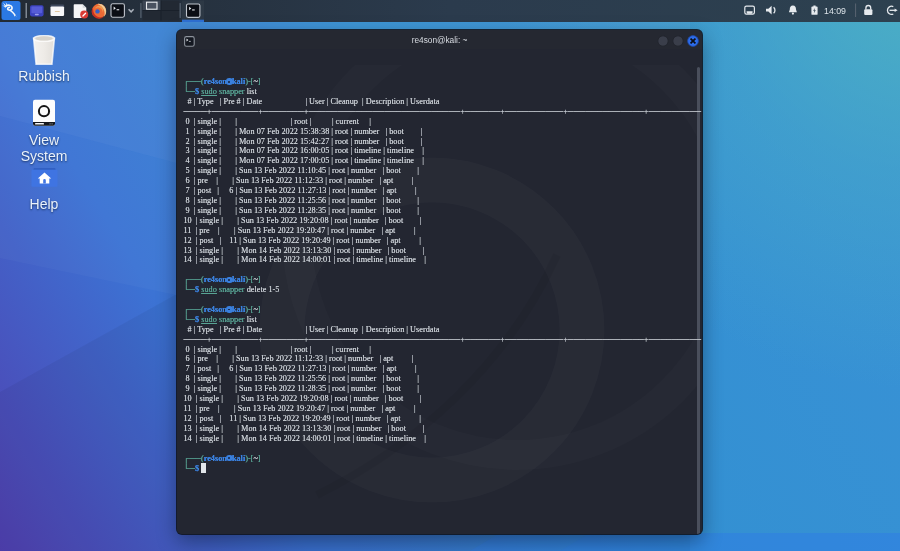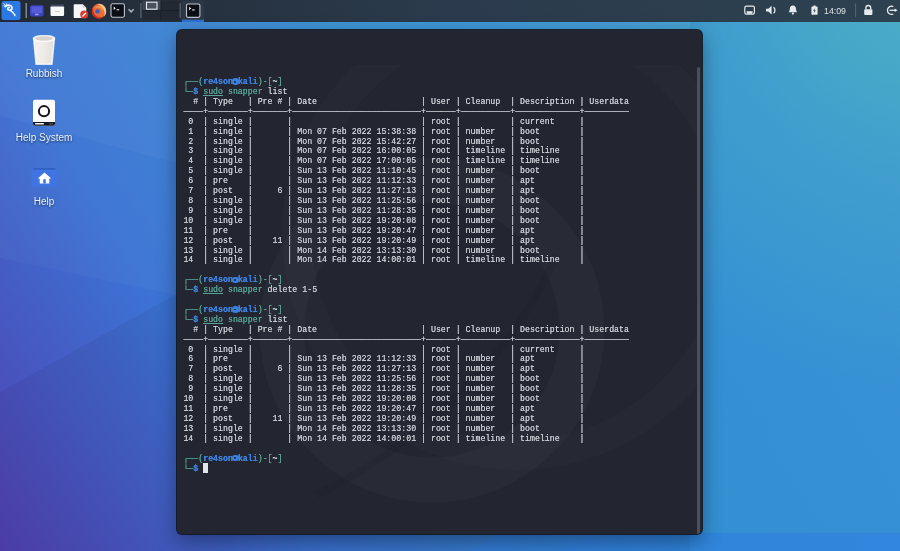--- a/index.html
+++ b/index.html
@@ -1,27 +1,27 @@
 <!DOCTYPE html>
 <html><head><meta charset="utf-8"><style>
 *{margin:0;padding:0;box-sizing:border-box}
 html,body{width:900px;height:551px;overflow:hidden;background:#3585d0;font-family:"Liberation Sans",sans-serif}
 .wp{position:absolute;left:0;top:0}
 .panel{position:absolute;left:0;top:0;width:900px;height:22px;background:linear-gradient(90deg,#222a34 0%,#2b3b4d 50%,#2d4150 100%)}
 .panel-svg{position:absolute;left:0;top:0}
 .dicon{position:absolute;text-align:center}
-.dlabel{position:absolute;color:#eaf2fb;font-size:10px;text-align:center;width:80px;text-shadow:0 1px 2px rgba(10,30,60,.75)}
+.dlabel{position:absolute;color:#eaf2fb;font-size:14px;text-align:center;width:80px;text-shadow:0 1px 2px rgba(10,30,60,.75)}
 .win{position:absolute;left:177px;top:30px;width:525px;height:504px;background:#232631;border-radius:5px;box-shadow:0 0 0 1px rgba(14,18,26,.85),0 7px 20px rgba(5,8,25,.42);overflow:hidden}
 .tbar{position:absolute;left:0;top:0;width:100%;height:19px;background:#252831}
 .title{position:absolute;width:100%;text-align:center;top:4.5px;font-size:8.3px;color:#d8dce2}
 .mbar{position:absolute;left:0;top:19px;width:100%;height:15px;background:#272a34;border-bottom:1px solid #1b1f28}
 .mbar span{position:absolute;top:2.5px;font-size:8.5px;color:#eef0f3}
 .term{position:absolute;left:0;top:35px;width:100%;height:469px;background:#232631}
 .sthumb{position:absolute;right:2.5px;top:37px;width:3px;height:492px;background:#4a4f5c;border-radius:2px}
-pre{position:absolute;left:6.4px;top:47.1px;font-family:Liberation Mono, monospace;font-size:8.257px;line-height:9.911px;color:#c7ccd2;letter-spacing:0;text-shadow:0 0 0.5px currentColor}
+pre{position:absolute;left:6.4px;top:47.1px;font-family:Liberation Serif, serif;font-size:8.257px;line-height:9.911px;color:#c7ccd2;letter-spacing:0;text-shadow:0 0 0.5px currentColor}
 .g{color:#58a494}
 .b{color:#3b82e0}
 .w{color:#c7ccd2}
 .sepl{}
 .u{text-decoration:underline;text-underline-offset:0.5px}
 .at{display:inline-block;width:4.955px;height:7px;position:relative;vertical-align:-1px}.at::before{content:"";position:absolute;left:-0.8px;bottom:0.2px;width:6.5px;height:6.5px;border-radius:50%;background:#3a80de}.at::after{content:"";position:absolute;left:1.55px;bottom:2.55px;width:1.8px;height:1.8px;border-radius:50%;background:#182440}
 
 .cur{display:inline-block;width:4.955px;height:9.4px;background:#e2e6ea;vertical-align:-1.9px}
 </style></head>
 <body>
@@ -137,29 +137,43 @@
 </svg></div>
 <div class="dlabel" style="left:4px;top:68px">Rubbish</div>
 <div class="dicon" style="left:32px;top:99px"><svg width="24" height="28" viewBox="0 0 24 28">
 <rect x="1" y="0.8" width="22" height="26" rx="2" fill="#fdfdfd"></rect>
 <path d="M1,23 h22 v1.8 a2,2 0 0 1 -2,2 h-18 a2,2 0 0 1 -2,-2 z" fill="#15181d"></path>
 <rect x="3" y="24.1" width="9" height="1.5" rx="0.7" fill="#f4f4f4"></rect>
 <rect x="17.5" y="24.3" width="1.2" height="1.1" fill="#8a8d92"></rect>
 <rect x="19.5" y="24.3" width="1.2" height="1.1" fill="#8a8d92"></rect>
 <circle cx="12" cy="12.2" r="5.1" fill="none" stroke="#141414" stroke-width="2"></circle>
 </svg></div>
-<div class="dlabel" style="left:4px;top:132px">Help System</div>
+<div class="dlabel" style="left:4px;top:132px">View System</div>
 <div class="dicon" style="left:30.5px;top:168px"><svg width="27" height="19" viewBox="0 0 27 19">
 <rect x="2.5" y="0" width="22" height="3.5" rx="1" fill="#3260c2"></rect>
 <rect x="0.5" y="1.8" width="26" height="17" rx="1.2" fill="#3f74e2"></rect>
 <path d="M13.5,4.6 L6.8,10.4 h1.9 v5.2 h9.6 v-5.2 h1.9 z" fill="#ffffff"></path>
 <path d="M12.2,15.6 v-3.4 a1.3,1.3 0 0 1 2.6,0 v3.4 z" fill="#3f74e2"></path>
 </svg></div>
 <div class="dlabel" style="left:4px;top:196px">Help</div>
 <div class="win">
+  <div class="tbar">
+      <svg width="11" height="11" viewBox="0 0 11 11" style="position:absolute;left:7px;top:6px">
+<rect x="0.6" y="0.6" width="9.6" height="9.6" rx="1.8" fill="#141821" stroke="#8d939c" stroke-width="1.1"></rect>
+<path d="M2.5,2.5 l1.9,1.5 l-1.9,1.5 z" fill="#e6e9ed"></path>
+<rect x="4.9" y="4.9" width="1.9" height="0.8" fill="#c8ccd2"></rect>
+</svg>
+      <div class="title">re4son@kali: ~</div>
+      <svg width="46" height="14" viewBox="0 0 46 14" style="position:absolute;right:0.5px;top:4px">
+<circle cx="7" cy="7" r="5.2" fill="#3a3e4a" stroke="#23262e" stroke-width="1"></circle>
+<circle cx="22" cy="7" r="5.2" fill="#3a3e4a" stroke="#23262e" stroke-width="1"></circle>
+<circle cx="37" cy="7" r="5.4" fill="#2d6cea" stroke="#1d49a8" stroke-width="0.8"></circle>
+<path d="M34.6,4.6 l2.4,2.4 l2.4,-2.4 l-2.4,2.4 l2.4,2.4 l-2.4,-2.4 l-2.4,2.4 l2.4,-2.4 z" stroke="#0a0e16" stroke-width="1.7" fill="none" stroke-linecap="round"></path>
+</svg>
+    </div>
   <div class="term">
       <svg width="523" height="469" viewBox="0 0 523 469" style="position:absolute;left:0;top:0">
 <circle cx="255" cy="265" r="150" fill="none" stroke="#ffffff" stroke-opacity="0.022" stroke-width="45"></circle>
 <circle cx="340" cy="170" r="220" fill="none" stroke="#ffffff" stroke-opacity="0.016" stroke-width="30"></circle>
 <path d="M140,430 C240,380 330,300 380,190" fill="none" stroke="#000000" stroke-opacity="0.05" stroke-width="8"></path>
 </svg>
     </div>
   <div class="sthumb"></div>
   <pre><span class="g">┌──(</span><b class="b">re4son</b><span class="at"></span><b class="b">kali</b><span class="g">)-[</span><b class="w">~</b><span class="g">]</span>
 <span class="g">└─</span><b class="b">$</b> <span class="g u">sudo</span> <span class="g">snapper</span> list

